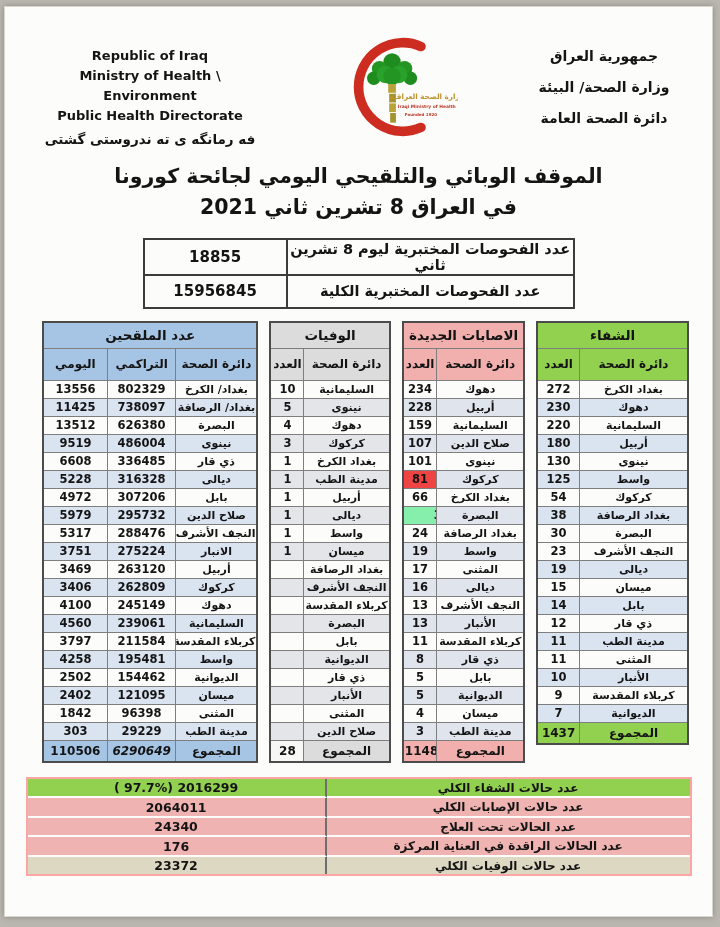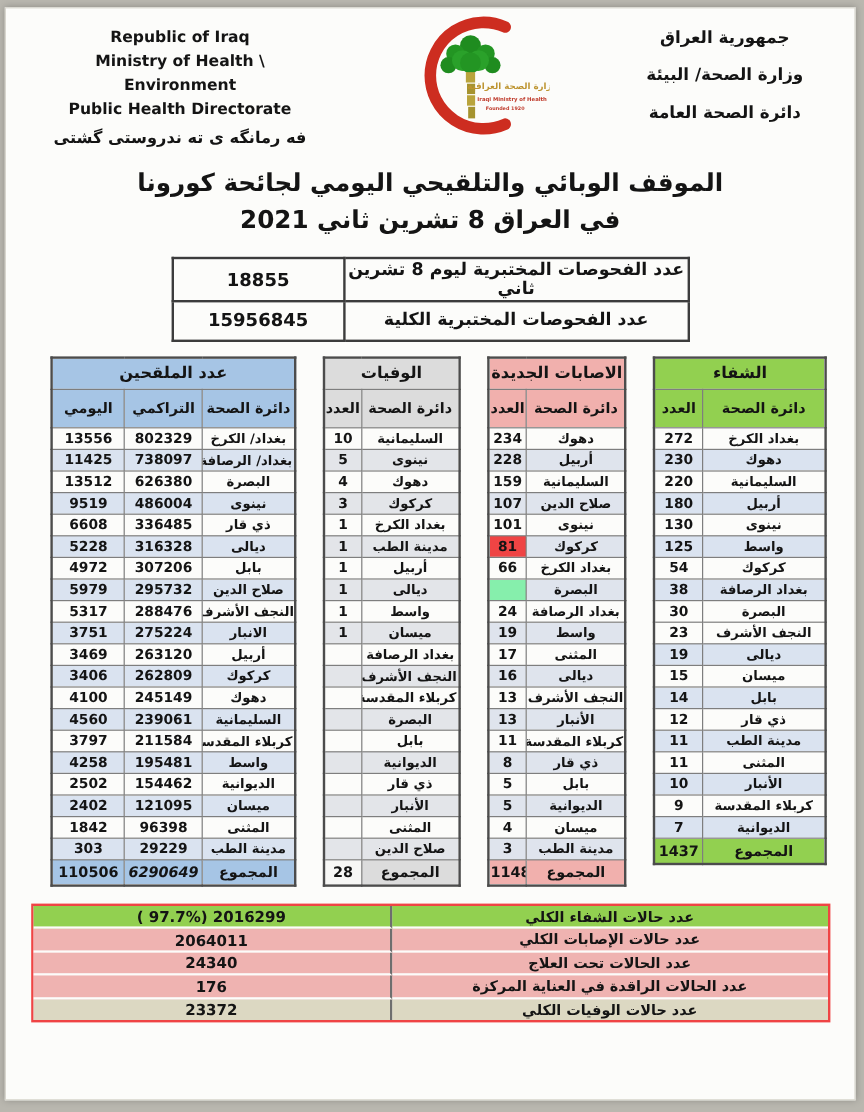--- a/index.html
+++ b/index.html
@@ -8,49 +8,49 @@
     background:#b9b7af;
     font-family:"DejaVu Sans","Liberation Sans",sans-serif;
     font-weight:700;color:#141414;
   }
   .page{
     position:absolute;left:4px;top:6px;width:707px;height:909px;
     background:#fcfcfa;border:1px solid #d8d6ce;
     box-shadow:0 0 6px rgba(0,0,0,.25);
   }
   
-  .header{display:flex;justify-content:space-between;padding:3px 22px 0 26px;}
+  .header{display:flex;justify-content:space-between;padding:27px 22px 0 26px;}
   .h-left{width:238px;text-align:center;font-size:13px;line-height:1.55;padding-top:12px;}
   .h-left .kurdish{direction:rtl;font-size:13.5px;margin-top:2px;}
   .h-center{flex:1;display:flex;justify-content:center;align-items:flex-start;}
   .h-right{width:172px;text-align:center;direction:rtl;font-size:14px;padding-top:14px;}
   .h-right div{margin-bottom:15px;}
   
   .title{ text-align:center;direction:rtl;font-size:20.5px;line-height:1.5;margin-top:12px;}
   
   table{border-collapse:collapse;table-layout:fixed;}
   .tests{width:432px;margin:15px auto 0;}
   .tests td{border:2px solid #3c3c3c;height:29px;text-align:center;font-weight:700;}
   .tests .val{width:33%;font-size:15px;}
   .tests .lbl{width:67%;direction:rtl;font-size:14.5px;}
   
-  .tables-row{display:flex;align-items:flex-start;padding:0 23px 0 37px;margin-top:12px;gap:22px;}
+  .tables-row{display:flex;align-items:flex-start;padding:0 23px 0 37px;margin-top:12px;gap:11px;}
   .tcol table{width:100%;border:2px solid #4c4c4c;}
   .tcol-vaccinated{width:221px;}
   .tcol-deaths{width:124px;}
   .tcol-new-cases{width:126px;}
   .tcol-recovered{width:156px;}
   .tcol td,.tcol th{border:1px solid #7e7e7e;text-align:center;padding:0 1px;overflow:hidden;white-space:nowrap;}
   .tcol .ttl{height:25px;font-size:13.5px;direction:rtl;}
   .tcol .hdr{height:31px;font-size:12px;direction:rtl;font-weight:700;}
   .tcol .num{height:17px;font-size:11.5px;}
   .tcol .name{height:17px;font-size:11px;direction:rtl;}
   .tcol .tot{height:20px;font-size:12px;}
   
-  .summary{width:666px;margin:14px auto 0;border:2px solid #ef4444;border-collapse:separate;border-spacing:0;}
+  .summary{width:666px;margin:14px auto 0;border:2px solid #fca5a5;border-collapse:separate;border-spacing:0;}
   .summary td{height:15.5px;text-align:center;border-bottom:2px solid #fcfcfa;}
   .summary tr:last-child td{border-bottom:none;}
   .summary .val{width:45%;font-size:12.5px;border-right:2px solid #6e6e6e;}
   .summary .lbl{width:55%;direction:rtl;font-size:12px;}
   .ltr{direction:ltr;unicode-bidi:bidi-override;}
 </style>
 </head>
 <body>
 
 <div class="page">

